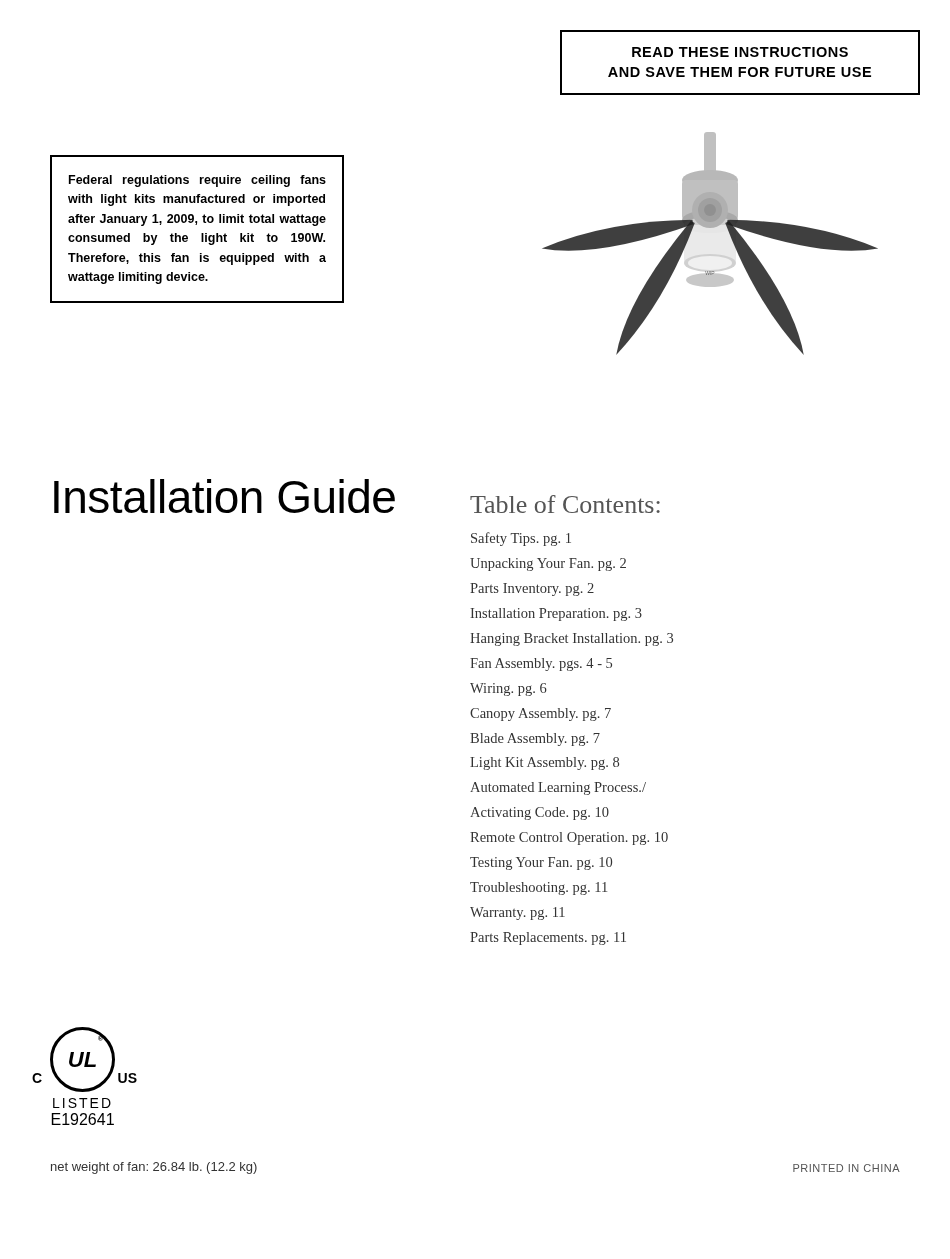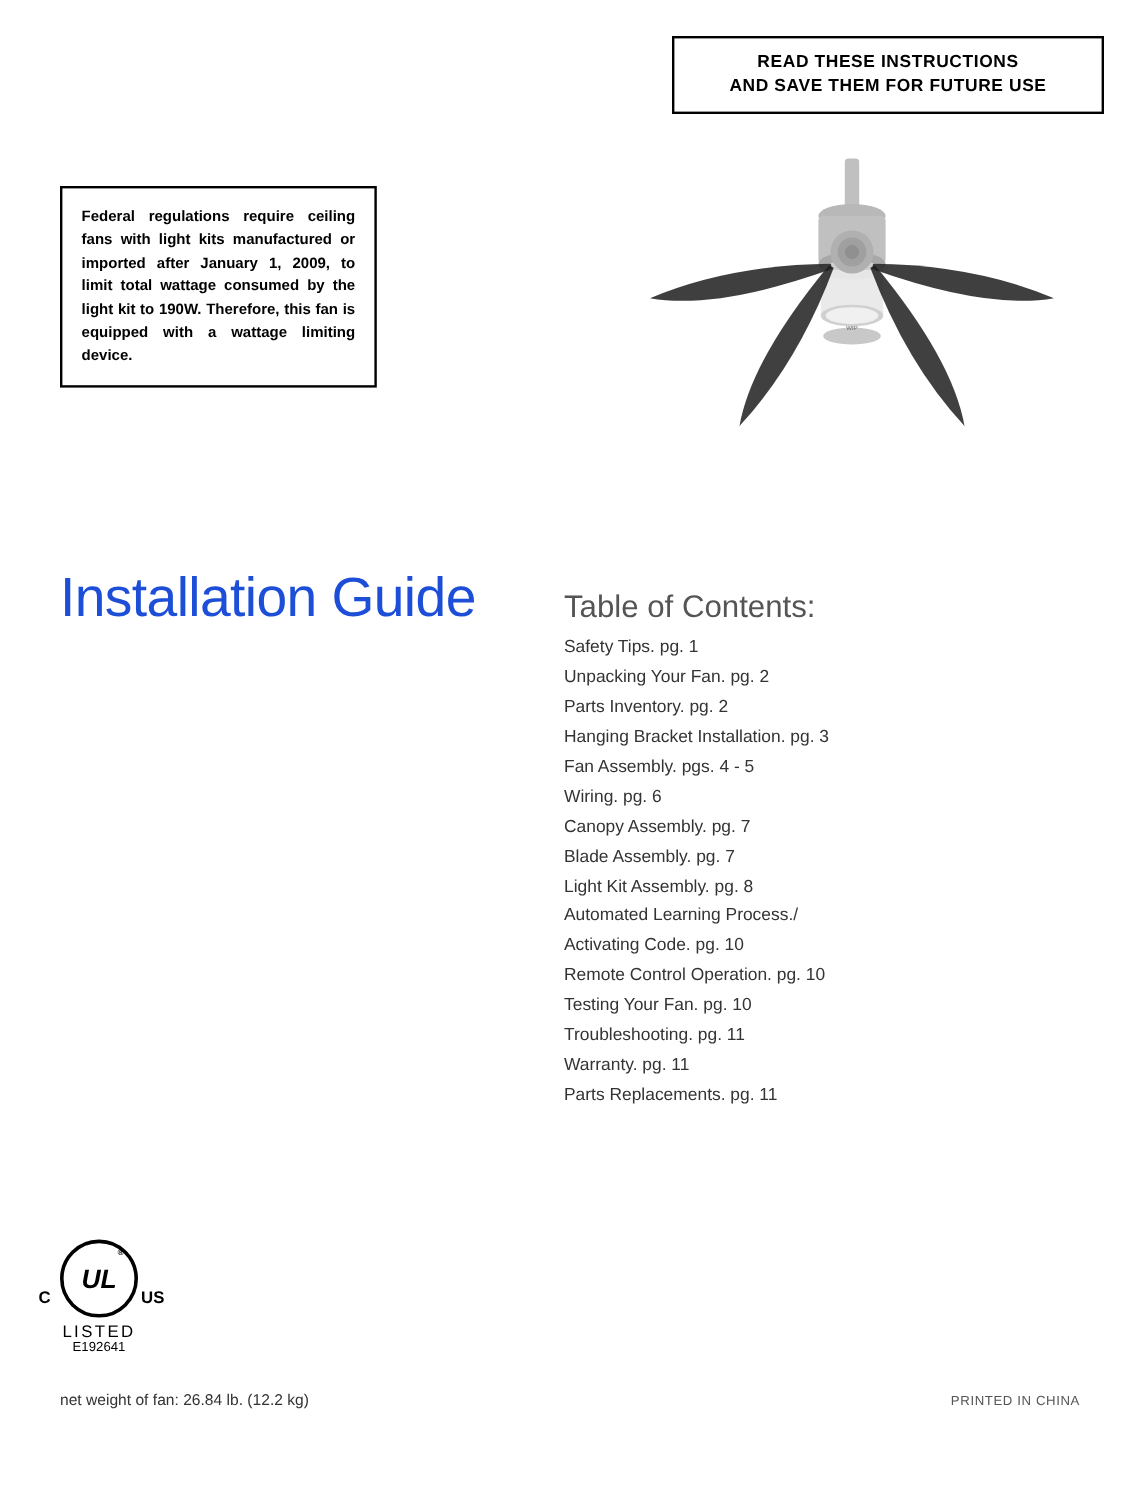--- a/index.html
+++ b/index.html
@@ -39,21 +39,21 @@
       letter-spacing: 0.5px;
     }
 
     
     .federal-box {
       position: absolute;
       top: 155px;
       left: 50px;
       border: 2px solid #000;
       padding: 14px 16px;
-      width: 264px;
+      width: 294px;
     }
 
     .federal-box p {
       font-size: 12.5px;
       font-weight: bold;
       line-height: 1.55;
       text-align: justify;
     }
 
     
@@ -74,30 +74,31 @@
       height: 280px;
     }
 
     
     .install-title {
       position: absolute;
       top: 470px;
       left: 50px;
       font-size: 46px;
       font-weight: 300;
-      color: #1d4ed8;
+      color: #000000;
       letter-spacing: -0.5px;
     }
 
     
     .toc-section {
       position: absolute;
       top: 490px;
       left: 470px;
       width: 440px;
+      font-family: Liberation Serif, serif;
     }
 
     .toc-title {
       font-size: 26px;
       font-weight: 400;
       color: #555;
       margin-bottom: 6px;
     }
 
     .toc-item {
@@ -158,21 +159,21 @@
     }
 
     .ul-listed-text {
       font-size: 14px;
       font-weight: normal;
       letter-spacing: 2px;
       margin-top: 3px;
     }
 
     .ul-number {
-      font-size: 11px;
+      font-size: 16px;
       color: #000;
     }
 
     
     .net-weight {
       position: absolute;
       bottom: 85px;
       left: 50px;
       font-size: 13px;
       color: #333;
@@ -246,20 +247,21 @@
   </div>
 
   <div class="install-title">Installation Guide</div>
 
   <div class="toc-section">
     <div class="toc-title">Table of Contents:</div>
     <div id="toc-items-container">
         <div class="toc-item">Safety Tips. pg. 1</div>
         <div class="toc-item">Unpacking Your Fan. pg. 2</div>
         <div class="toc-item">Parts Inventory. pg. 2</div>
+        <div class="toc-item">Installation Preparation. pg. 3</div>
         <div class="toc-item">Hanging Bracket Installation. pg. 3</div>
         <div class="toc-item">Fan Assembly. pgs. 4 - 5</div>
         <div class="toc-item">Wiring. pg. 6</div>
         <div class="toc-item">Canopy Assembly. pg. 7</div>
         <div class="toc-item">Blade Assembly. pg. 7</div>
         <div class="toc-item">Light Kit Assembly. pg. 8</div>
         <div class="toc-item">Automated Learning Process./</div>
         <div class="toc-item">  Activating Code. pg. 10</div>
         <div class="toc-item">Remote Control Operation. pg. 10</div>
         <div class="toc-item">Testing Your Fan. pg. 10</div>

